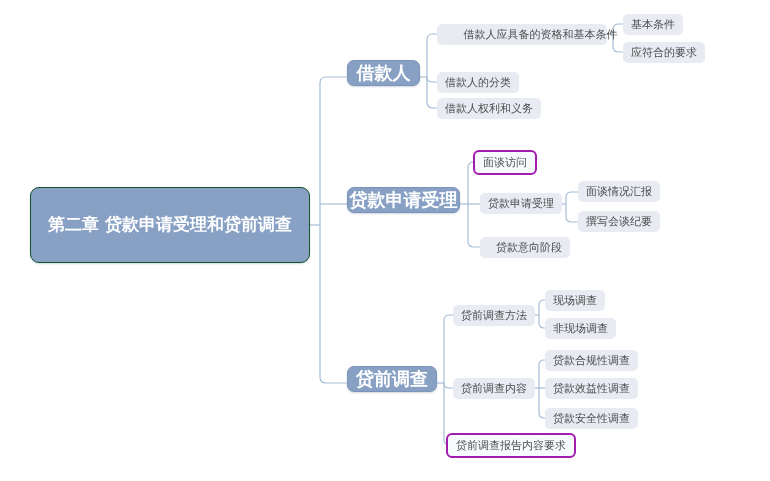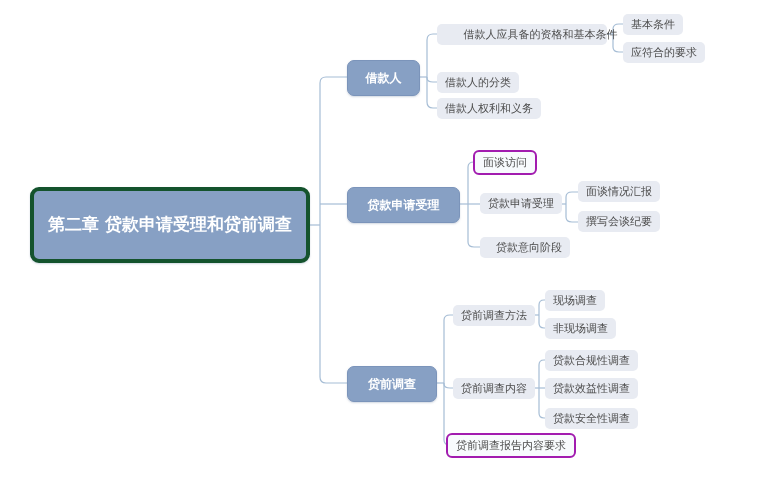--- a/index.html
+++ b/index.html
@@ -5,31 +5,31 @@
   html,body{margin:0;padding:0;}
   body{
     width:770px;height:481px;background:#ffffff;overflow:hidden;
     font-family:"DejaVu Sans","Liberation Sans",sans-serif;
   }
   .canvas{position:relative;width:770px;height:481px;background:#ffffff;}
   .connectors{position:absolute;left:0;top:0;z-index:0;}
   .node{position:absolute;z-index:1;box-sizing:border-box;white-space:nowrap;cursor:default;}
   .node-root{
     left:30px;top:187px;width:280px;height:76px;
-    background:#87a0c4;border:4px solid #14532d;border-radius:9px;
+    background:#87a0c4;border:1px solid #14532d;border-radius:9px;
     color:#ffffff;font-weight:bold;font-size:17px;line-height:1.5;
     display:flex;align-items:center;justify-content:center;text-align:center;
     padding:0 10px;white-space:normal;
     box-shadow:0 1px 2px rgba(120,140,170,0.35);
   }
   .node-blue{
     background:#87a0c4;border:1px solid #7b94ba;border-radius:7px;
-    color:#ffffff;font-weight:bold;font-size:12px;
+    color:#ffffff;font-weight:bold;font-size:18px;
     display:flex;align-items:center;justify-content:center;
-    height:36px;box-shadow:0 1px 2px rgba(120,140,170,0.35);
+    height:26px;box-shadow:0 1px 2px rgba(120,140,170,0.35);
   }
   .node-gray{
     background:#e8ebf2;border-radius:5px;color:#4c4c4c;font-size:11px;
     display:flex;align-items:center;height:21px;padding:0 8px;
   }
   .node-gray.centered{justify-content:center;padding:0;}
   .node-gray.selected{
     background:#f8fbfd;border:2px solid #a21caf;border-radius:6px;height:25px;
   }
 </style>

